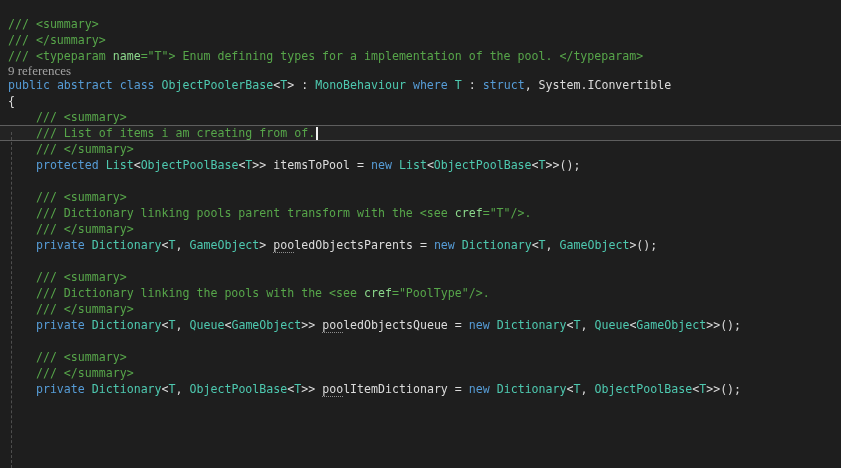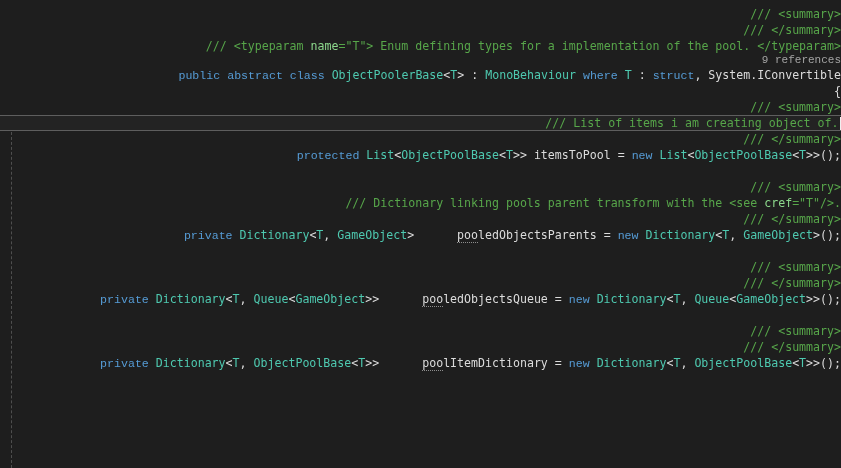--- a/index.html
+++ b/index.html
@@ -1,39 +1,38 @@
 <!DOCTYPE html>
 <html style="--background: #1e1e1e; --doc: #57a64a; --attr: #8cd88c; --kw: #569cd6; --type: #4ec9b0; --plain: #dcdcdc; --lens: #a3a3a3; --currentLineBg: #232323; --currentLineBorder: #5e5e5e; --indentGuide: #4e4e4e; --squiggle: #8e8e8e; --caret: #f0f0f0;"><head>
 <meta charset="utf-8">
 <style>
   html,body{margin:0;padding:0;background:#1e1e1e;}
   body{width:841px;height:468px;overflow:hidden;}
   .editor{
     position:relative;width:841px;height:468px;
     font-family:"DejaVu Sans Mono","Liberation Mono",monospace;
-    font-size:11.6px;box-sizing:border-box;padding-top:6px;
+    font-size:11.6px;box-sizing:border-box;padding-top:16px;
     cursor:text;
-    text-align:right;
   }
   .line{height:16px;line-height:16px;white-space:pre;padding-left:8px;}
   .line.lens{
     height:13px;line-height:13px;
-    font-family:Liberation Mono, monospace;font-size:11px;
+    font-family:Liberation Serif, serif;font-size:13px;
     color:var(--lens);
   }
   .line.current{
     background:var(--currentLineBg);
     box-shadow:inset 0 1px 0 var(--currentLineBorder), inset 0 -1px 0 var(--currentLineBorder);
   }
   .s-doc{color:var(--doc);}
   .s-attr{color:var(--attr);}
-  .s-kw{color:var(--kw);font-family:Liberation Mono, monospace;}
+  .s-kw{color:var(--kw);}
   .s-type{color:var(--type);}
   .s-plain{color:var(--plain);}
-  .s-sqpl{color:var(--plain);border-bottom:1px dotted var(--squiggle);margin-left:36px;}
+  .s-sqpl{color:var(--plain);border-bottom:1px dotted var(--squiggle);}
   .s-lens{color:var(--lens);}
   .caret{
     display:inline-block;width:1.5px;height:13px;
     background:var(--caret);vertical-align:text-bottom;margin-left:1px;
   }
   .indent-guide{
     position:absolute;left:11px;top:132px;height:336px;width:0;
     border-left:1px dashed var(--indentGuide);pointer-events:none;
   }
 </style>
@@ -43,30 +42,31 @@
 <div class="editor">
   <div class="indent-guide"></div>
   <div id="code">
       <div class="line"><span class="s-doc">/// &lt;summary&gt;</span></div>
       <div class="line"><span class="s-doc">/// &lt;/summary&gt;</span></div>
       <div class="line"><span class="s-doc">/// &lt;typeparam </span><span class="s-attr">name</span><span class="s-doc">="T"&gt; Enum defining types for a implementation of the pool. &lt;/typeparam&gt;</span></div>
       <div class="line lens"><span class="s-lens">9 references</span></div>
       <div class="line"><span class="s-kw">public</span><span class="s-plain"> </span><span class="s-kw">abstract</span><span class="s-plain"> </span><span class="s-kw">class</span><span class="s-plain"> </span><span class="s-type">ObjectPoolerBase</span><span class="s-plain">&lt;</span><span class="s-type">T</span><span class="s-plain">&gt; : </span><span class="s-type">MonoBehaviour</span><span class="s-plain"> </span><span class="s-kw">where</span><span class="s-plain"> </span><span class="s-type">T</span><span class="s-plain"> : </span><span class="s-kw">struct</span><span class="s-plain">, System.IConvertible</span></div>
       <div class="line"><span class="s-plain">{</span></div>
       <div class="line"><span class="s-doc">    /// &lt;summary&gt;</span></div>
-      <div class="line current"><span class="s-doc">    /// List of items i am creating object of.</span><span class="caret"></span></div>
+      <div class="line current"><span class="s-doc">    /// List of items i am creating from of.</span><span class="caret"></span></div>
       <div class="line"><span class="s-doc">    /// &lt;/summary&gt;</span></div>
       <div class="line"><span class="s-plain">    </span><span class="s-kw">protected</span><span class="s-plain"> </span><span class="s-type">List</span><span class="s-plain">&lt;</span><span class="s-type">ObjectPoolBase</span><span class="s-plain">&lt;</span><span class="s-type">T</span><span class="s-plain">&gt;&gt; itemsToPool = </span><span class="s-kw">new</span><span class="s-plain"> </span><span class="s-type">List</span><span class="s-plain">&lt;</span><span class="s-type">ObjectPoolBase</span><span class="s-plain">&lt;</span><span class="s-type">T</span><span class="s-plain">&gt;&gt;();</span></div>
       <div class="line"></div>
       <div class="line"><span class="s-doc">    /// &lt;summary&gt;</span></div>
       <div class="line"><span class="s-doc">    /// Dictionary linking pools parent transform with the &lt;see </span><span class="s-attr">cref</span><span class="s-doc">="T"/&gt;.</span></div>
       <div class="line"><span class="s-doc">    /// &lt;/summary&gt;</span></div>
       <div class="line"><span class="s-plain">    </span><span class="s-kw">private</span><span class="s-plain"> </span><span class="s-type">Dictionary</span><span class="s-plain">&lt;</span><span class="s-type">T</span><span class="s-plain">, </span><span class="s-type">GameObject</span><span class="s-plain">&gt; </span><span class="s-sqpl">poo</span><span class="s-plain">ledObjectsParents = </span><span class="s-kw">new</span><span class="s-plain"> </span><span class="s-type">Dictionary</span><span class="s-plain">&lt;</span><span class="s-type">T</span><span class="s-plain">, </span><span class="s-type">GameObject</span><span class="s-plain">&gt;();</span></div>
       <div class="line"></div>
       <div class="line"><span class="s-doc">    /// &lt;summary&gt;</span></div>
+      <div class="line"><span class="s-doc">    /// Dictionary linking the pools with the &lt;see </span><span class="s-attr">cref</span><span class="s-doc">="PoolType"/&gt;.</span></div>
       <div class="line"><span class="s-doc">    /// &lt;/summary&gt;</span></div>
       <div class="line"><span class="s-plain">    </span><span class="s-kw">private</span><span class="s-plain"> </span><span class="s-type">Dictionary</span><span class="s-plain">&lt;</span><span class="s-type">T</span><span class="s-plain">, </span><span class="s-type">Queue</span><span class="s-plain">&lt;</span><span class="s-type">GameObject</span><span class="s-plain">&gt;&gt; </span><span class="s-sqpl">poo</span><span class="s-plain">ledObjectsQueue = </span><span class="s-kw">new</span><span class="s-plain"> </span><span class="s-type">Dictionary</span><span class="s-plain">&lt;</span><span class="s-type">T</span><span class="s-plain">, </span><span class="s-type">Queue</span><span class="s-plain">&lt;</span><span class="s-type">GameObject</span><span class="s-plain">&gt;&gt;();</span></div>
       <div class="line"></div>
       <div class="line"><span class="s-doc">    /// &lt;summary&gt;</span></div>
       <div class="line"><span class="s-doc">    /// &lt;/summary&gt;</span></div>
       <div class="line"><span class="s-plain">    </span><span class="s-kw">private</span><span class="s-plain"> </span><span class="s-type">Dictionary</span><span class="s-plain">&lt;</span><span class="s-type">T</span><span class="s-plain">, </span><span class="s-type">ObjectPoolBase</span><span class="s-plain">&lt;</span><span class="s-type">T</span><span class="s-plain">&gt;&gt; </span><span class="s-sqpl">poo</span><span class="s-plain">lItemDictionary = </span><span class="s-kw">new</span><span class="s-plain"> </span><span class="s-type">Dictionary</span><span class="s-plain">&lt;</span><span class="s-type">T</span><span class="s-plain">, </span><span class="s-type">ObjectPoolBase</span><span class="s-plain">&lt;</span><span class="s-type">T</span><span class="s-plain">&gt;&gt;();</span></div>
       <div class="line"></div>
     </div>
 </div>
 

